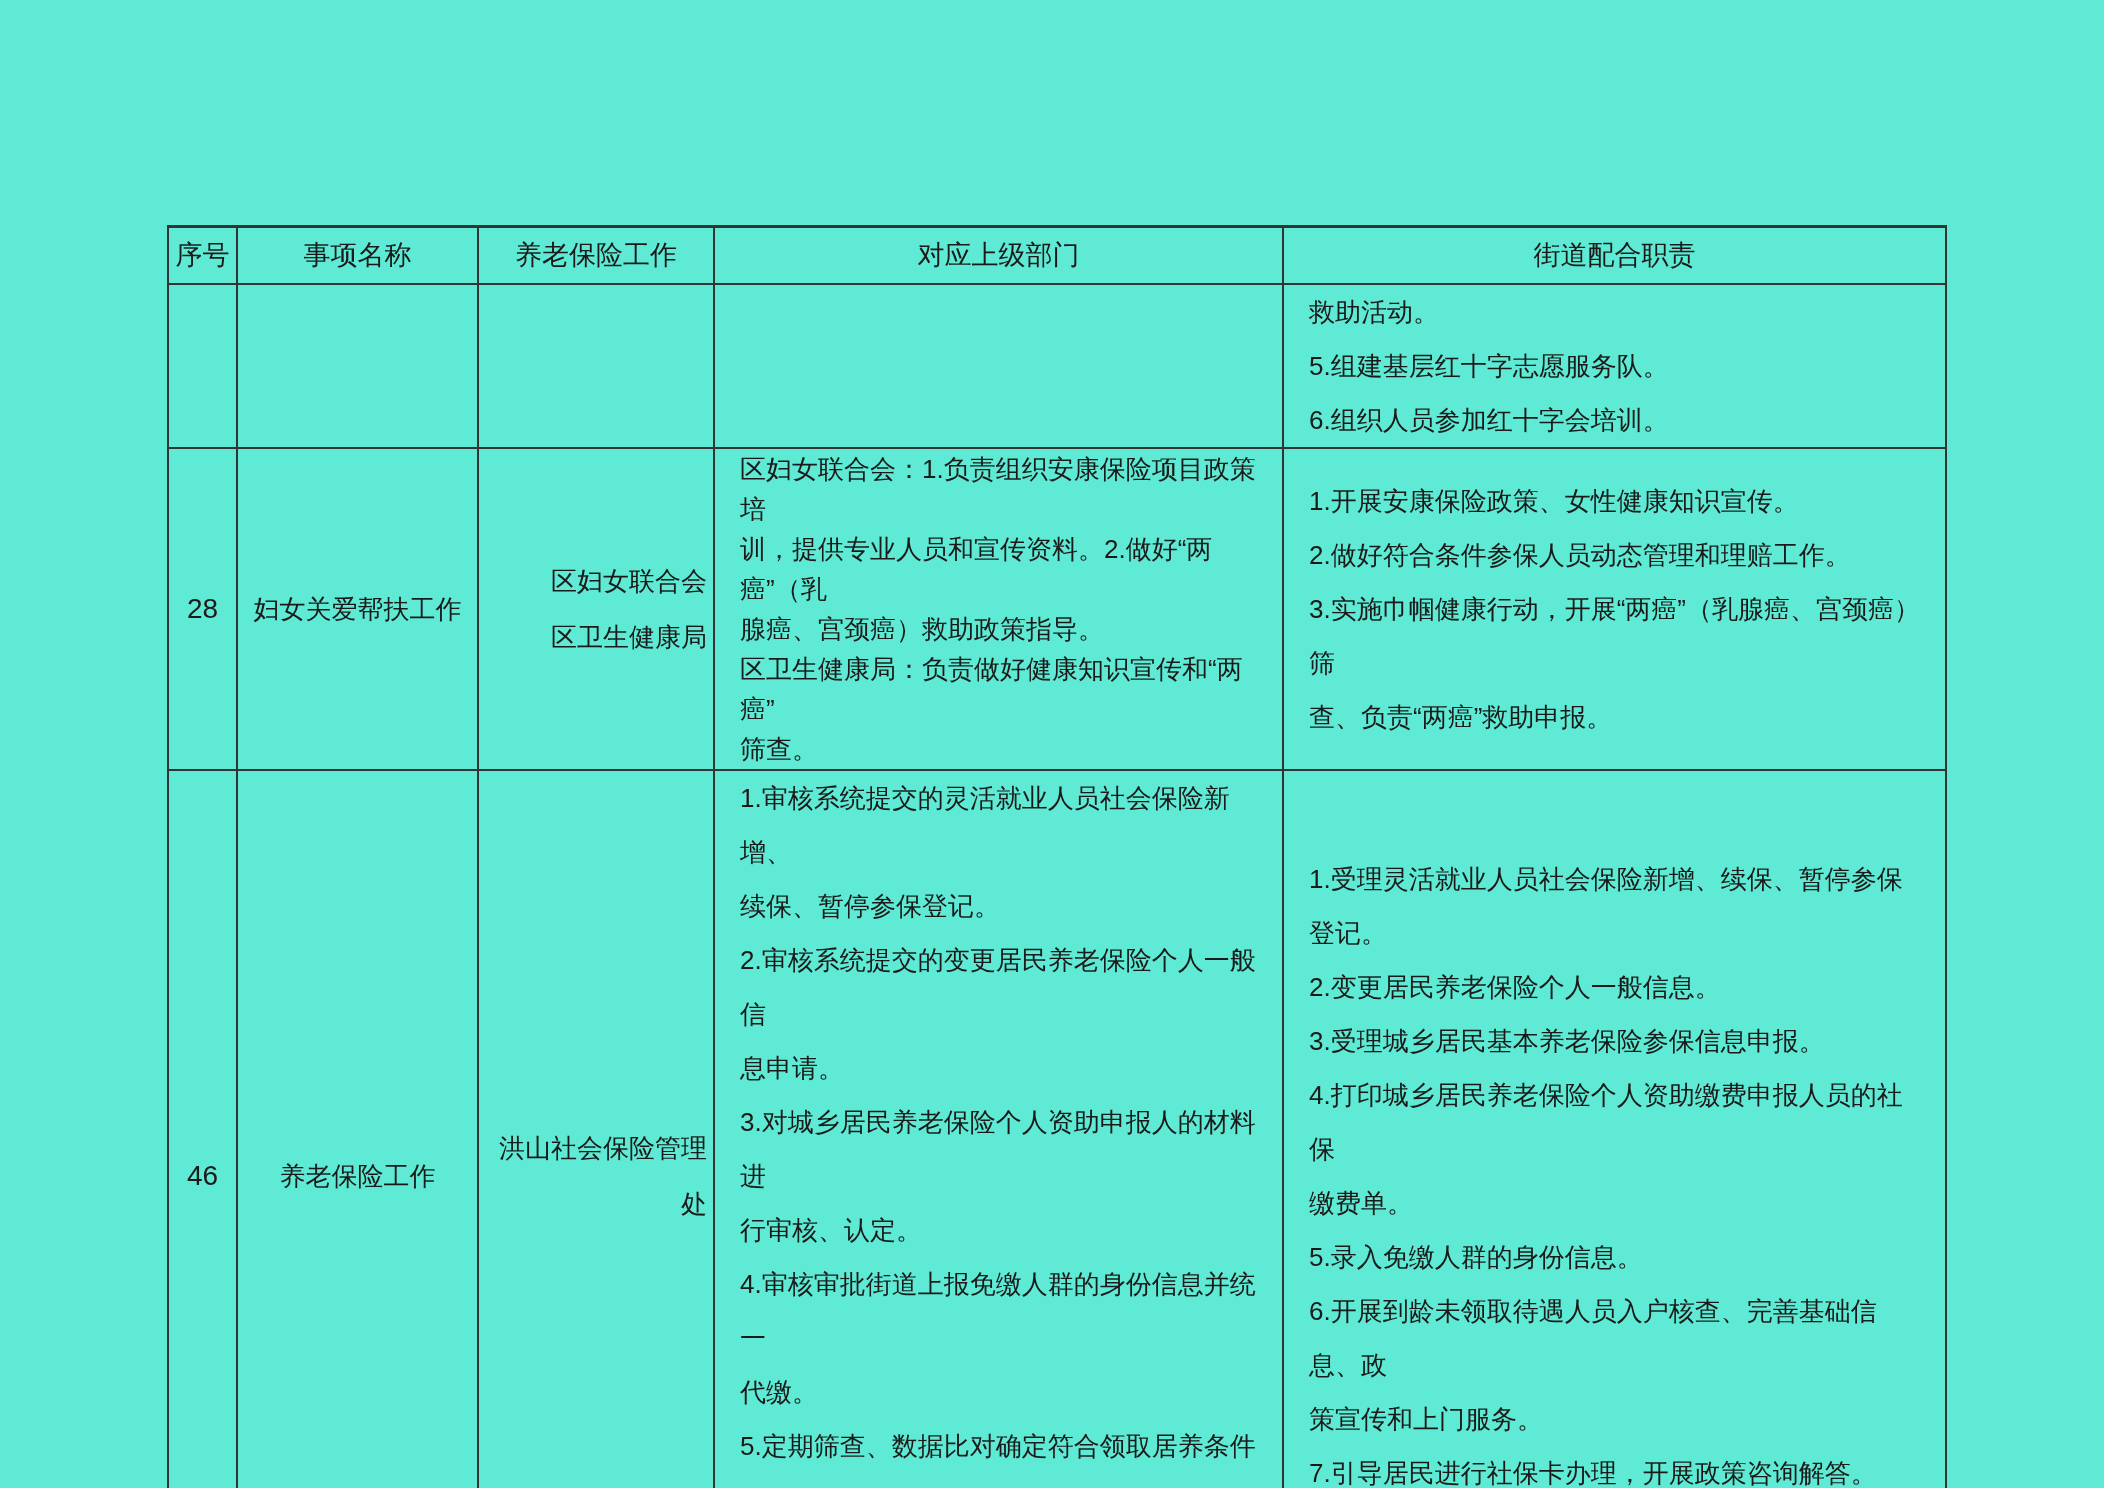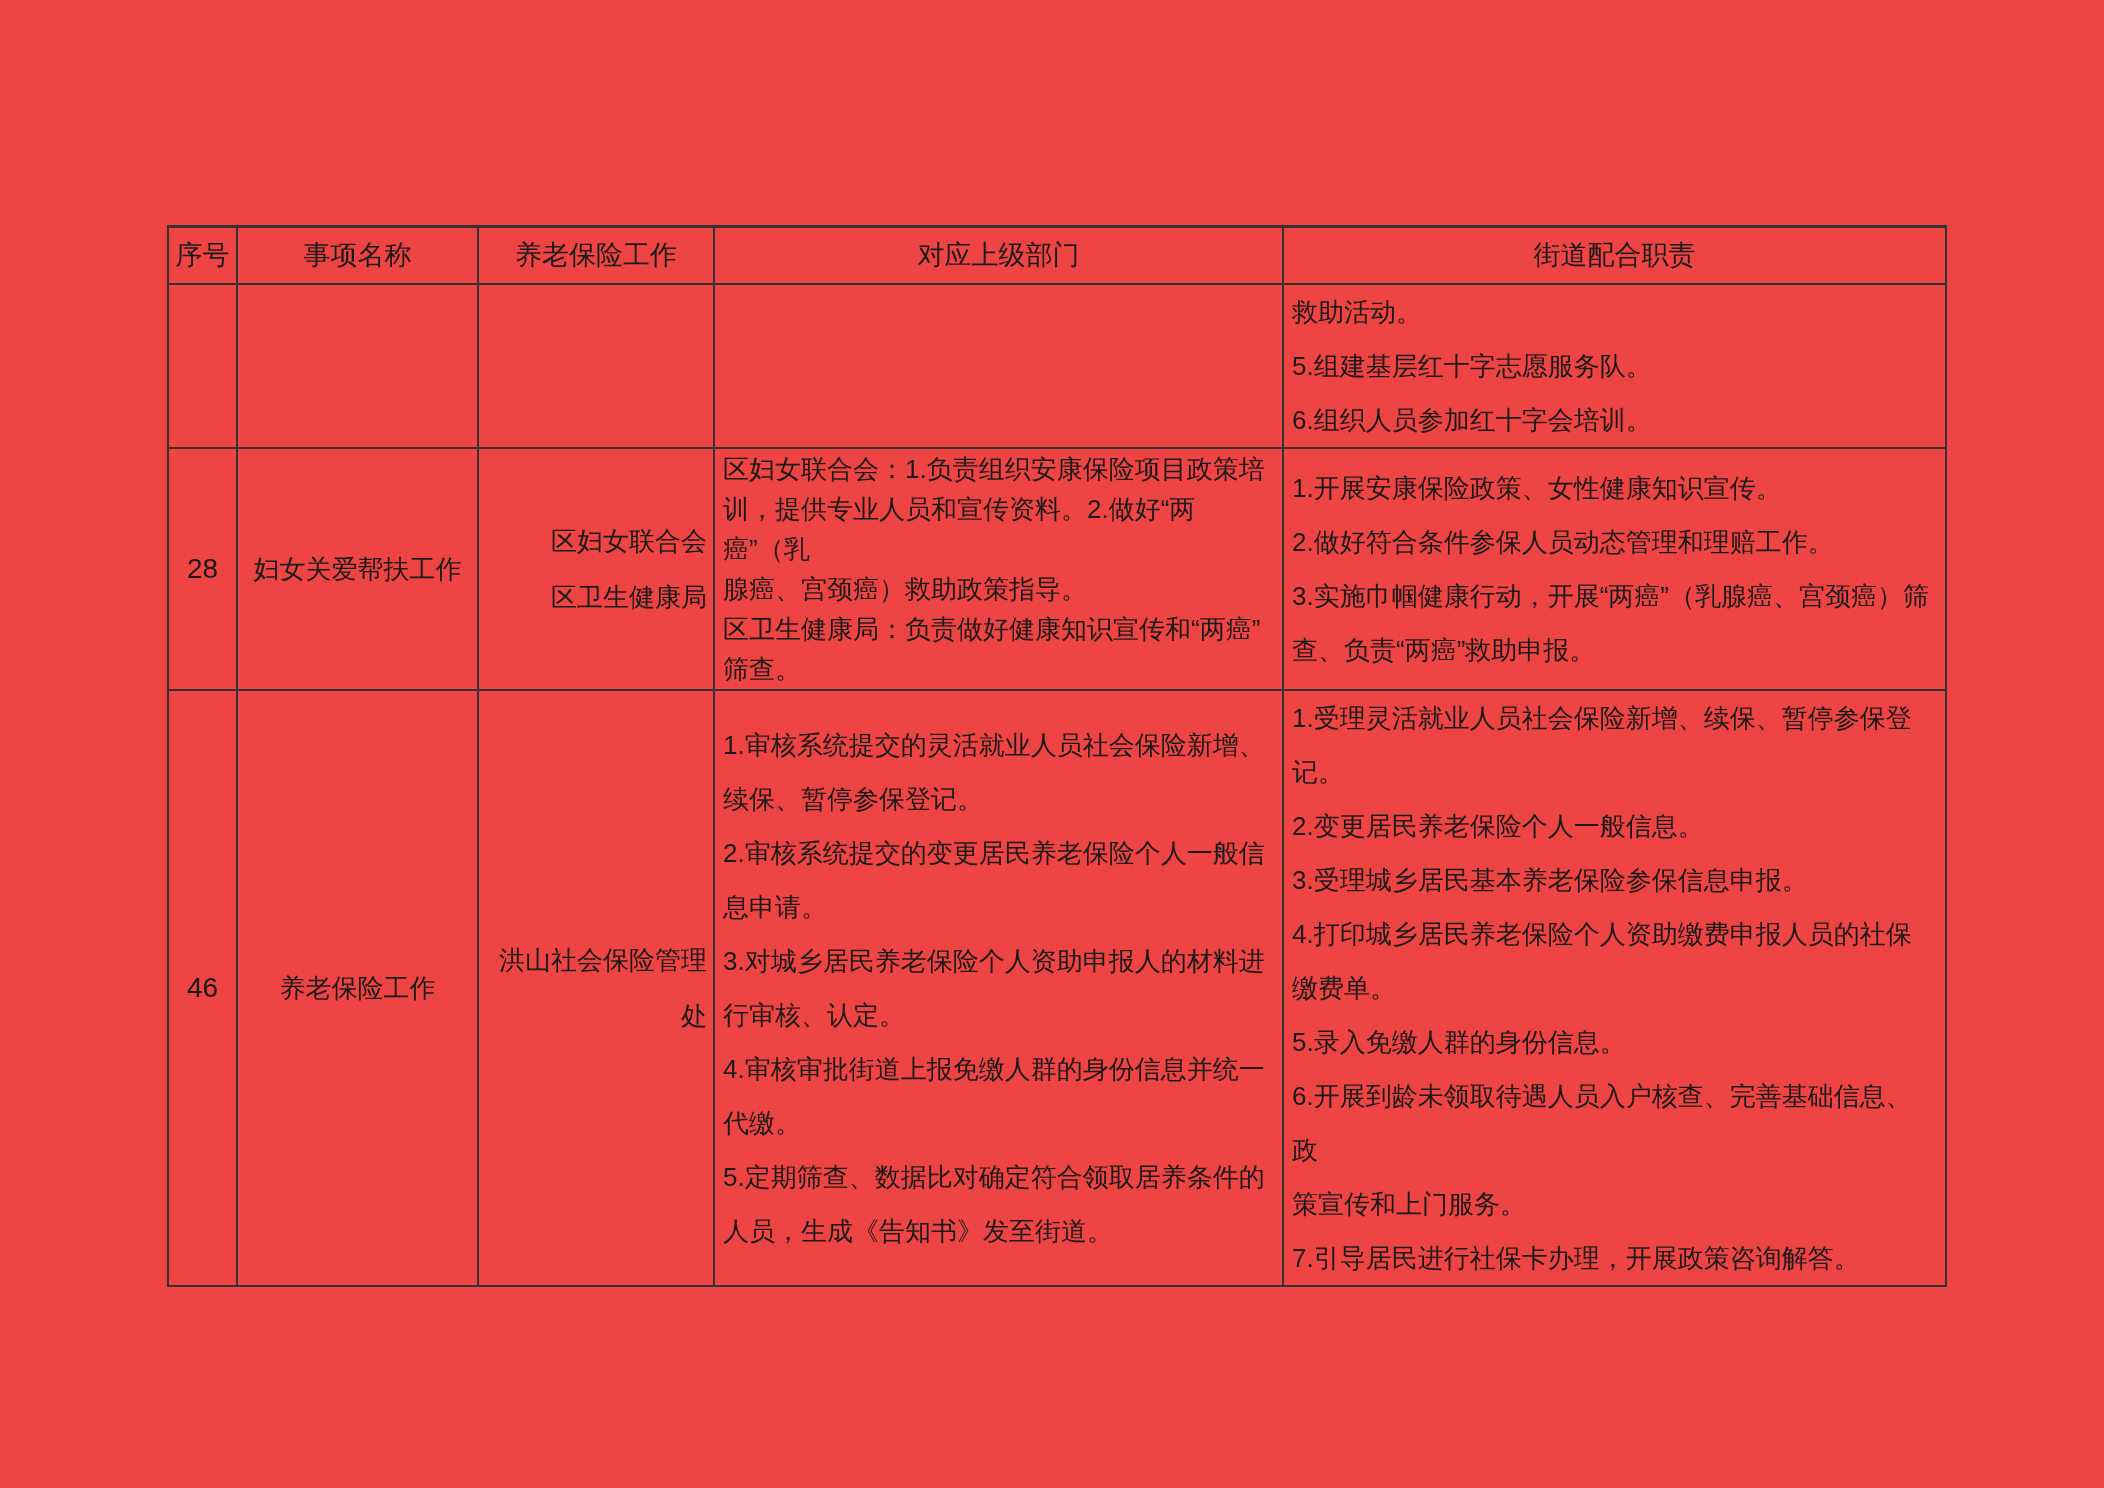--- a/index.html
+++ b/index.html
@@ -6,21 +6,21 @@
   html, body {
     width: 2104px;
     height: 1488px;
     background: #ffffff;
     font-family: "Liberation Sans", "DejaVu Sans", sans-serif;
   }
   .page {
     position: relative;
     width: 2104px;
     height: 1488px;
-    background: #ef4444;
+    background: #5eead4;
     overflow: hidden;
   }
   table.duties {
     position: absolute;
     left: 167px;
     top: 225px;
     width: 1778px;
     border-collapse: collapse;
     table-layout: fixed;
     color: #1a1a1a;
@@ -55,21 +55,21 @@
   }
   td.dept {
     text-align: right;
     padding: 0 6px;
     line-height: 56px;
     white-space: pre-line;
     border-radius: 25px;
   }
   td.duty {
     text-align: left;
-    padding: 0 8px;
+    padding: 0 25px;
     white-space: pre-line;
   }
   td.duty.lh-wide  { line-height: 54px; }
   td.duty.lh-tight { line-height: 40px; }
 </style>
 </head>
 <body>
 
 <div class="page">
   <table class="duties">

